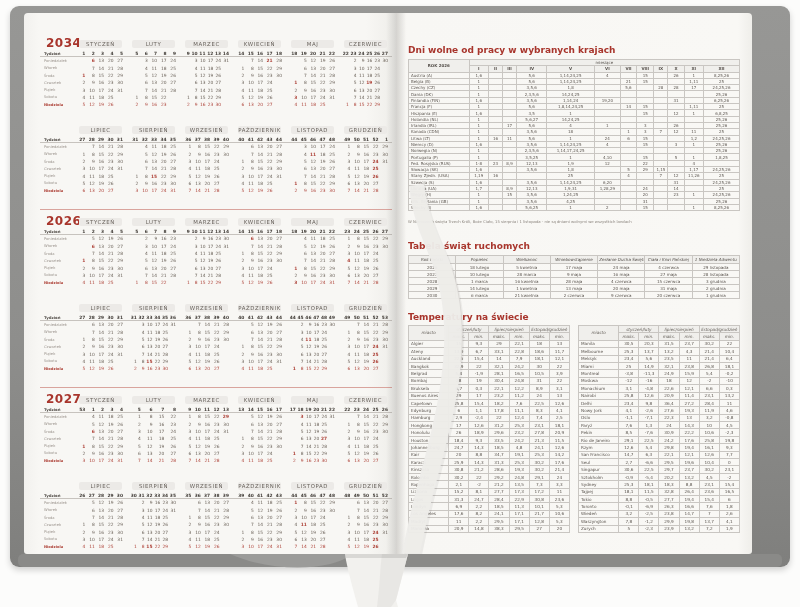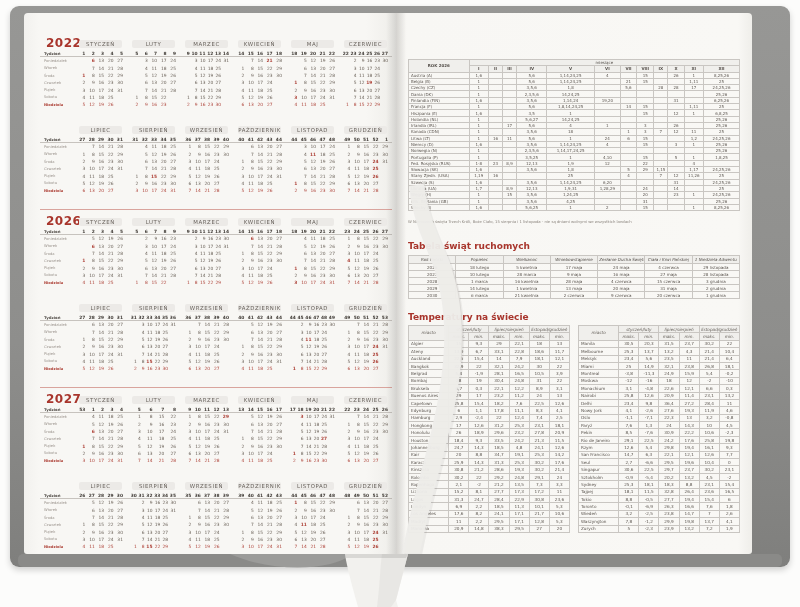--- a/index.html
+++ b/index.html
@@ -52,21 +52,21 @@
   .temp-tbl td.cname{text-align:left;padding-left:2px;}
   #ribbon-svg,#bottom-svg{position:absolute;left:0;top:0;pointer-events:none;}
 </style>
 </head>
 <body>
 
 <div id="stage">
   <div id="cover"></div>
   <div id="left-page" class="page">
       <div class="year-block" style="top: 26px;">
-        <div class="year-num">2022</div>
+        <div class="year-num">2034</div>
         <div class="cal-grid" style="top: 0px;">
           <div class="cal-row hdr">
             <div class="lab"></div>
             <div class="mcell">
               <div class="mname">STYCZEŃ</div>
             </div>
             <div class="mcell">
               <div class="mname">LUTY</div>
             </div>
             <div class="mcell">
@@ -2410,20 +2410,21 @@
               <div class="dcell" style="width:20%">12</div>
               <div class="dcell" style="width:20%">19</div>
               <div class="dcell hol" style="width:20%">26</div>
               <div class="dcell" style="width:20%"></div>
             </div>
           </div>
         </div>
       </div>
     </div>
   <div id="right-page" class="page">
+    <div class="rp-title" id="t-holidays" style="top:32px">Dni wolne od pracy w wybranych krajach</div>
     <div id="holidays-table-slot">
         <table class="rt" style="top:46px">
           <colgroup>
             <col style="width:56px">
             <col style="width:18px">
             <col style="width:13px">
             <col style="width:13px">
             <col style="width:28px">
             <col style="width:44px">
             <col style="width:24px">

